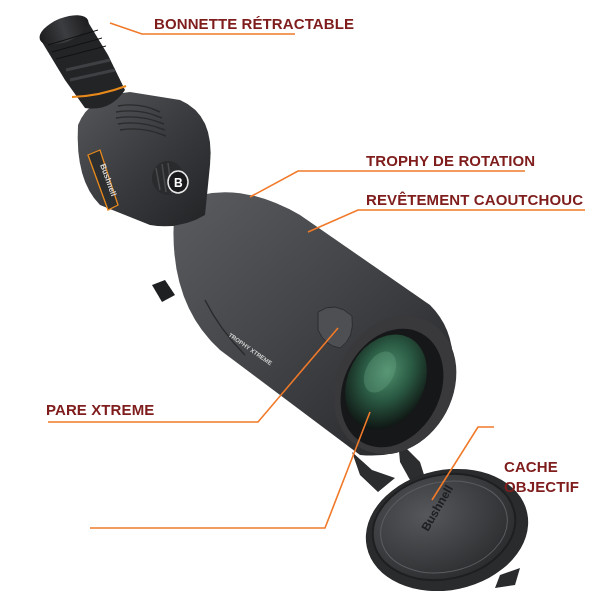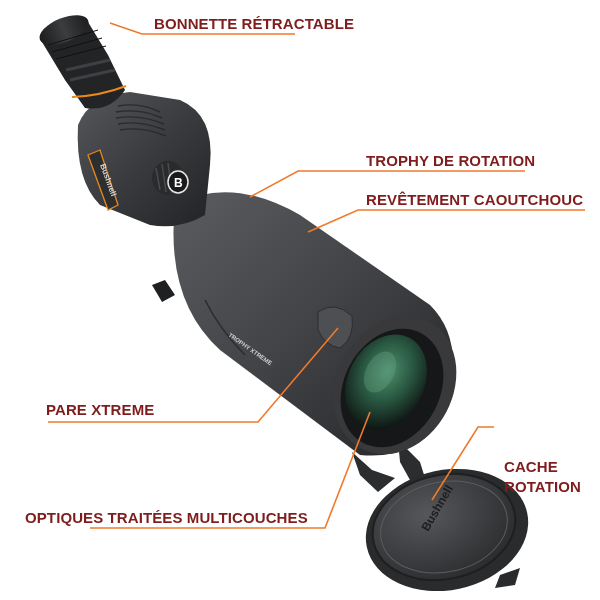--- a/index.html
+++ b/index.html
@@ -129,17 +129,16 @@
       <polyline points="370,412 325,528 90,528"></polyline>
     </g>
   </svg>
 
   <div class="callout-label" style="left:154px; top:15px;">BONNETTE RÉTRACTABLE</div>
   <div class="callout-label" style="left:366px; top:152px;">TROPHY DE ROTATION</div>
   <div class="callout-label" style="left:366px; top:191px;">REVÊTEMENT CAOUTCHOUC</div>
   <div class="callout-label" style="left:46px; top:401px;">PARE XTREME</div>
   <div class="callout-label multi" style="left:504px; top:420px;margin-top:37px;">
     <div>CACHE</div>
-    <div>ROTATION</div>
+    <div>OBJECTIF</div>
   </div>
-  <div class="callout-label" style="left:25px; top:509px;">OPTIQUES TRAITÉES MULTICOUCHES</div>
 
 </div>
 
 </body></html>

